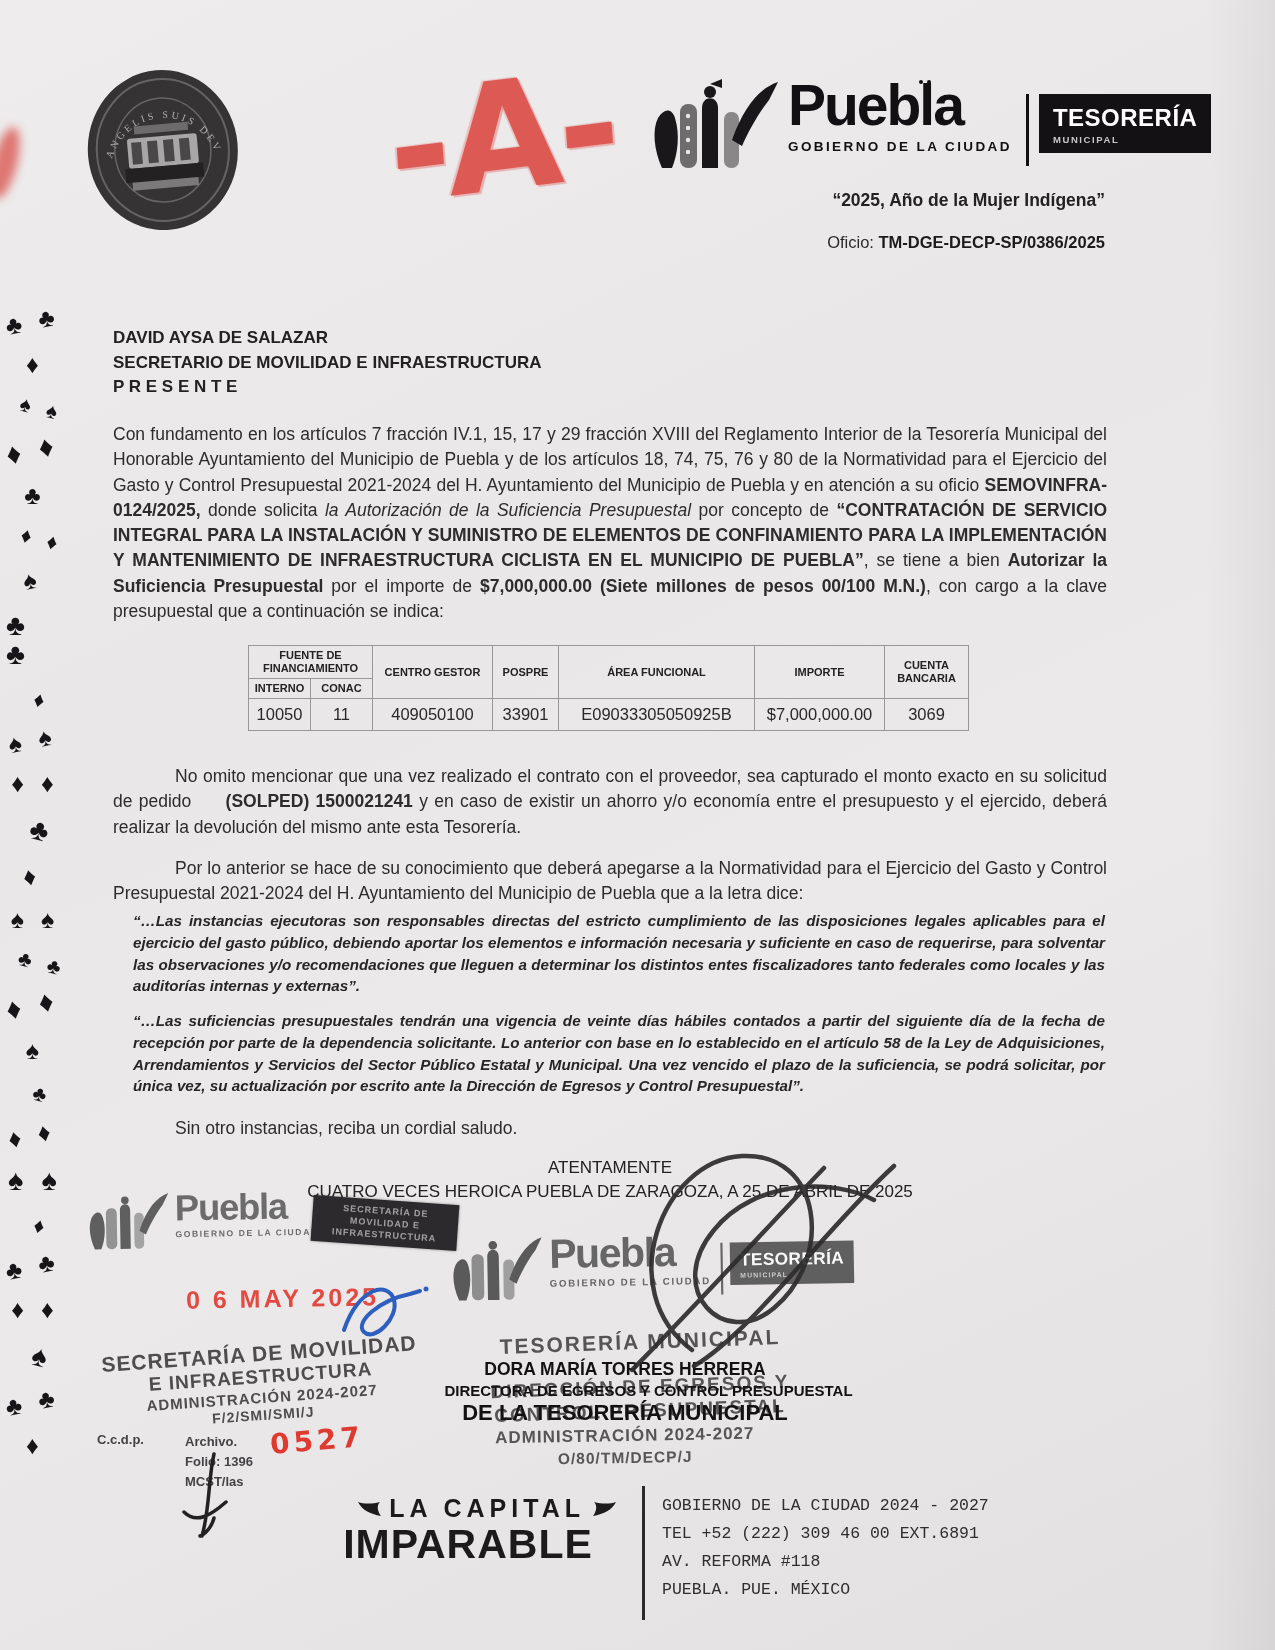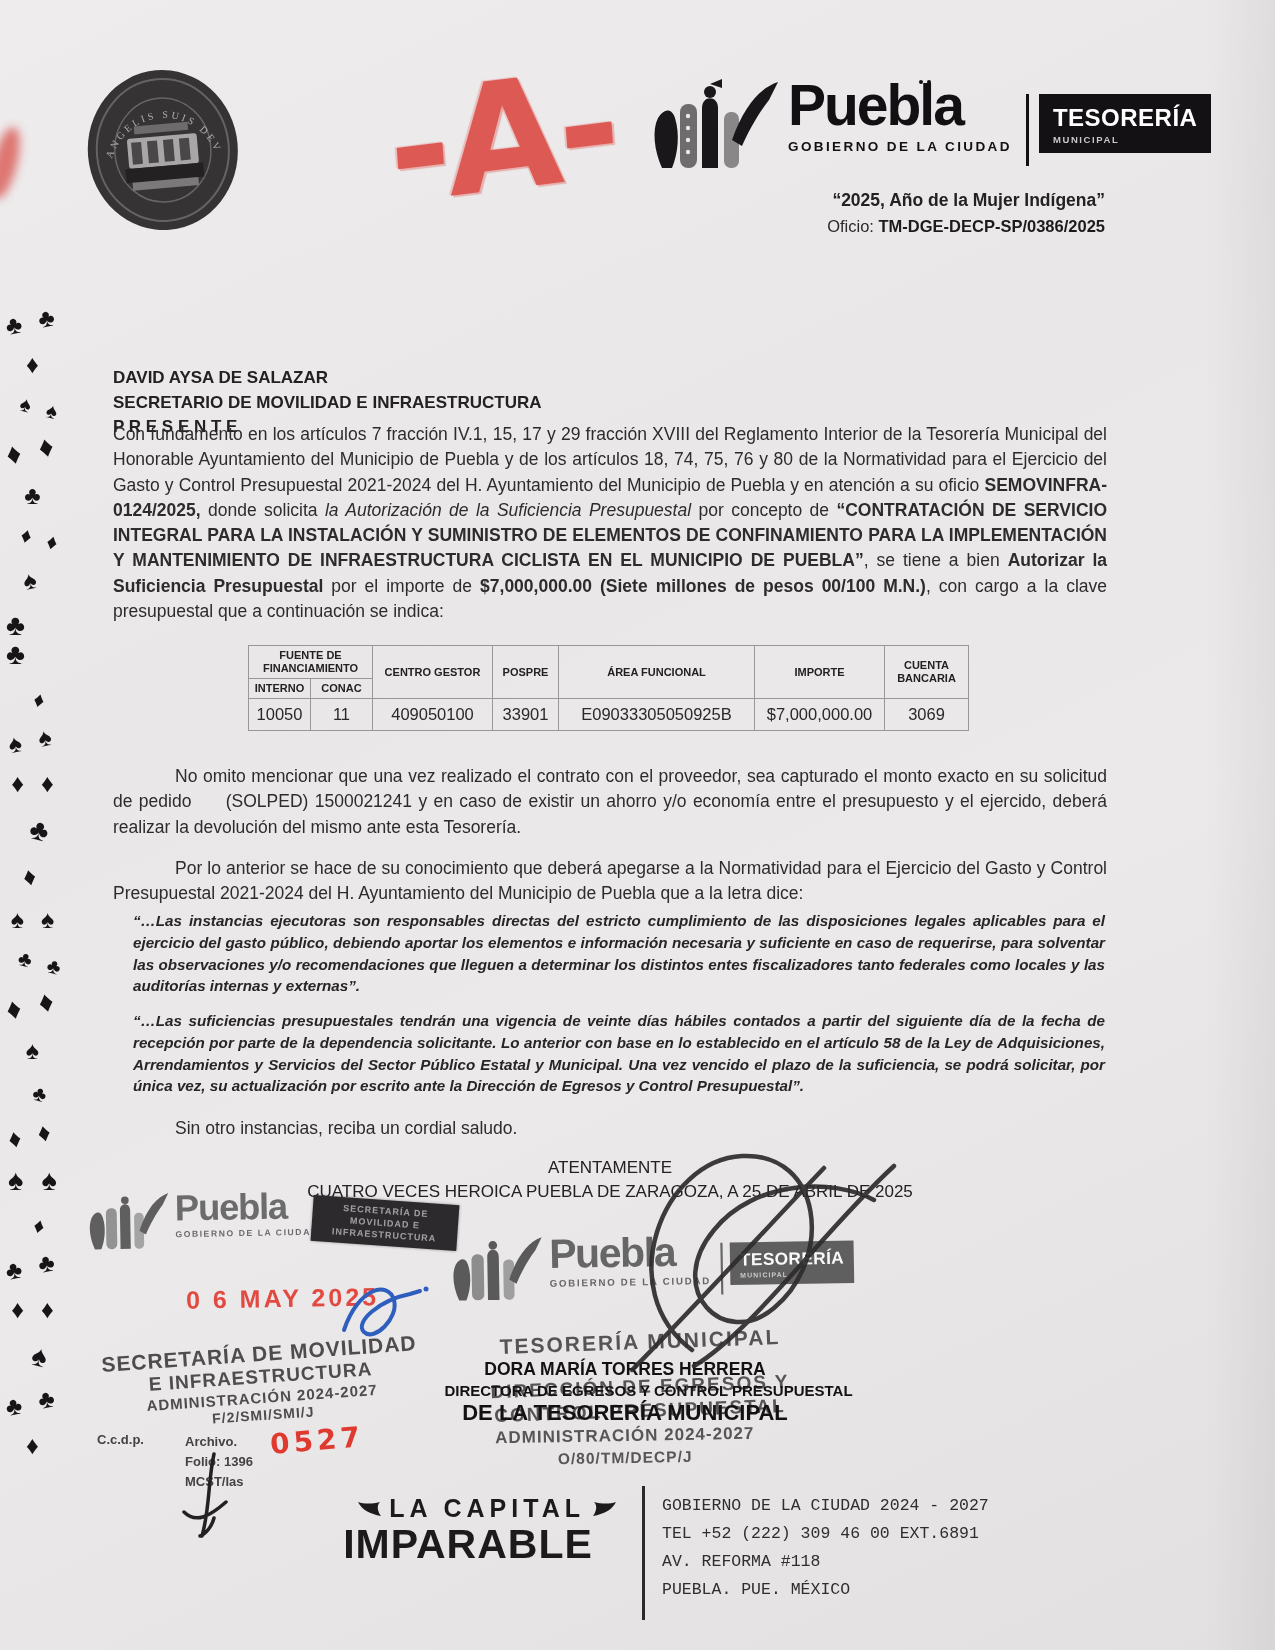--- a/index.html
+++ b/index.html
@@ -34,25 +34,25 @@
   .brand-name{font-size:57px;font-weight:800;letter-spacing:-2px;color:#121012;line-height:.95;position:relative;}
   .brand-name .bdots{position:absolute;left:58.5%;top:2px;width:4px;height:4px;background:#121012;border-radius:50%;
     box-shadow:8px 0 0 #121012;}
   .brand-sub{font-size:13.5px;font-weight:700;letter-spacing:2.4px;margin-top:7px;color:#121012;}
   .brand-divider{width:3px;height:72px;background:#121012;margin:16px 10px 0 14px;}
   .dept-box{background:#131113;color:#fff;padding:10px 14px 8px;margin-top:16px;}
   .dept-name{font-size:24px;font-weight:800;letter-spacing:.5px;}
   .dept-sub{font-size:9.5px;letter-spacing:1.6px;color:#c9c7c8;margin-top:2px;font-weight:700;}
 
   .ref{position:absolute;right:170px;top:190px;text-align:right;z-index:3;}
-  .motto{font-weight:700;font-size:17.5px;color:#232122;margin-bottom:4px;}
+  .motto{font-weight:700;font-size:17.5px;color:#232122;margin-bottom:20px;}
   .ref-line{font-size:16.5px;line-height:23px;color:#2b292a;}
   .ref-line b{color:#1c1a1b;}
 
-  .recipient{position:absolute;left:113px;top:326px;font-weight:700;font-size:17px;line-height:24.5px;color:#232122;z-index:3;margin-top:40px;}
+  .recipient{position:absolute;left:113px;top:326px;font-weight:700;font-size:17px;line-height:24.5px;color:#232122;z-index:3;}
 
   .para{position:absolute;left:113px;width:994px;text-align:justify;font-size:17.5px;line-height:25.3px;color:#2d2b2c;z-index:3;margin-top:12px;}
   #p1{top:410px;}
   #p2{top:752px;text-indent:62px;}
   #p3{top:844px;text-indent:62px;}
   .quote{position:absolute;left:133px;width:972px;text-align:justify;font-size:15.2px;line-height:21.8px;
     font-weight:700;font-style:italic;color:#272526;z-index:3;}
   #q1{top:910px;}
   #q2{top:1010px;}
   #closing{position:absolute;left:113px;top:1118px;width:994px;text-indent:62px;font-size:17.5px;z-index:3;}
@@ -243,21 +243,21 @@
         <td>11</td>
         <td>409050100</td>
         <td>33901</td>
         <td>E09033305050925B</td>
         <td>$7,000,000.00</td>
         <td>3069</td>
       </tr>
     </tbody>
   </table>
 
-  <div class="para" id="p2"><span>No omito mencionar que una vez realizado el contrato con el proveedor, sea capturado el monto exacto en su solicitud de pedido </span><span style="font-weight: 400; padding-left: 28px;">(SOLPED) 1500021241</span><span> y en caso de existir un ahorro y/o economía entre el presupuesto y el ejercido, deberá realizar la devolución del mismo ante esta Tesorería.</span></div>
+  <div class="para" id="p2"><span>No omito mencionar que una vez realizado el contrato con el proveedor, sea capturado el monto exacto en su solicitud de pedido </span><span style="font-weight: 700; padding-left: 28px;">(SOLPED) 1500021241</span><span> y en caso de existir un ahorro y/o economía entre el presupuesto y el ejercido, deberá realizar la devolución del mismo ante esta Tesorería.</span></div>
   <div class="para" id="p3">Por lo anterior se hace de su conocimiento que deberá apegarse a la Normatividad para el Ejercicio del Gasto y Control Presupuestal 2021-2024 del H. Ayuntamiento del Municipio de Puebla que a la letra dice:</div>
   <div class="quote" id="q1">“…Las instancias ejecutoras son responsables directas del estricto cumplimiento de las disposiciones legales aplicables para el ejercicio del gasto público, debiendo aportar los elementos e información necesaria y suficiente en caso de requerirse, para solventar las observaciones y/o recomendaciones que lleguen a determinar los distintos entes fiscalizadores tanto federales como locales y las auditorías internas y externas”.</div>
   <div class="quote" id="q2">“…Las suficiencias presupuestales tendrán una vigencia de veinte días hábiles contados a partir del siguiente día de la fecha de recepción por parte de la dependencia solicitante. Lo anterior con base en lo establecido en el artículo 58 de la Ley de Adquisiciones, Arrendamientos y Servicios del Sector Público Estatal y Municipal. Una vez vencido el plazo de la suficiencia, se podrá solicitar, por única vez, su actualización por escrito ante la Dirección de Egresos y Control Presupuestal”.</div>
   <div id="closing">Sin otro instancias, reciba un cordial saludo.</div>
   <div class="att" id="att1">ATENTAMENTE</div>
   <div class="att" id="att2">CUATRO VECES HEROICA PUEBLA DE ZARAGOZA, A 25 DE ABRIL DE 2025</div>
 
   <div class="left-logo stamp-gray">
     <div class="brand" style="position:static">
       <svg width="132" height="94" viewBox="0 0 132 94">

